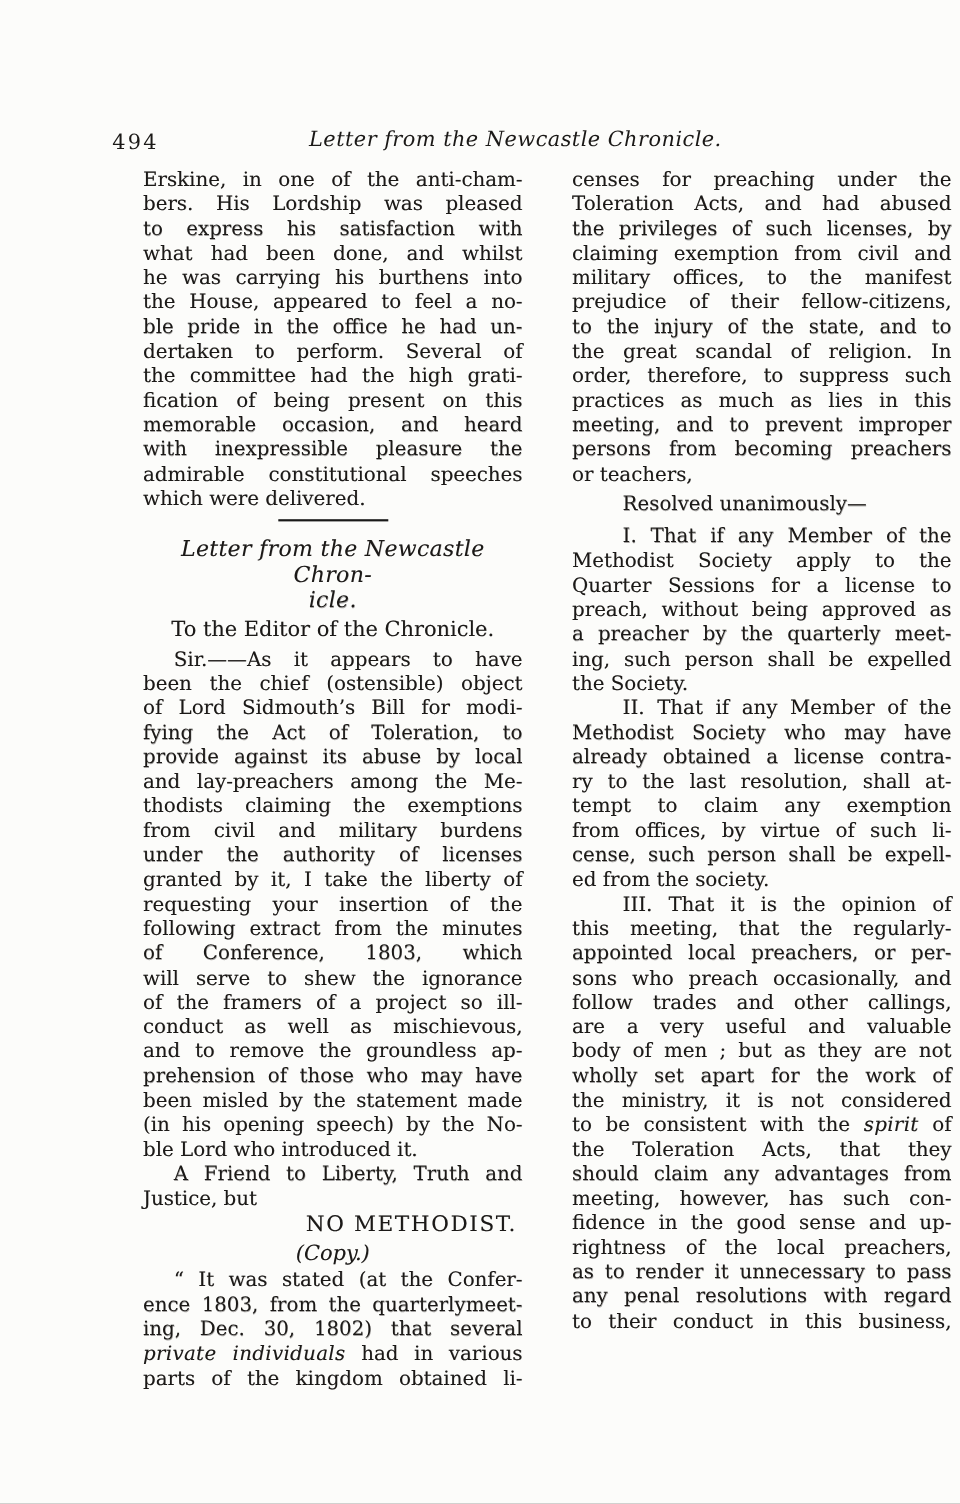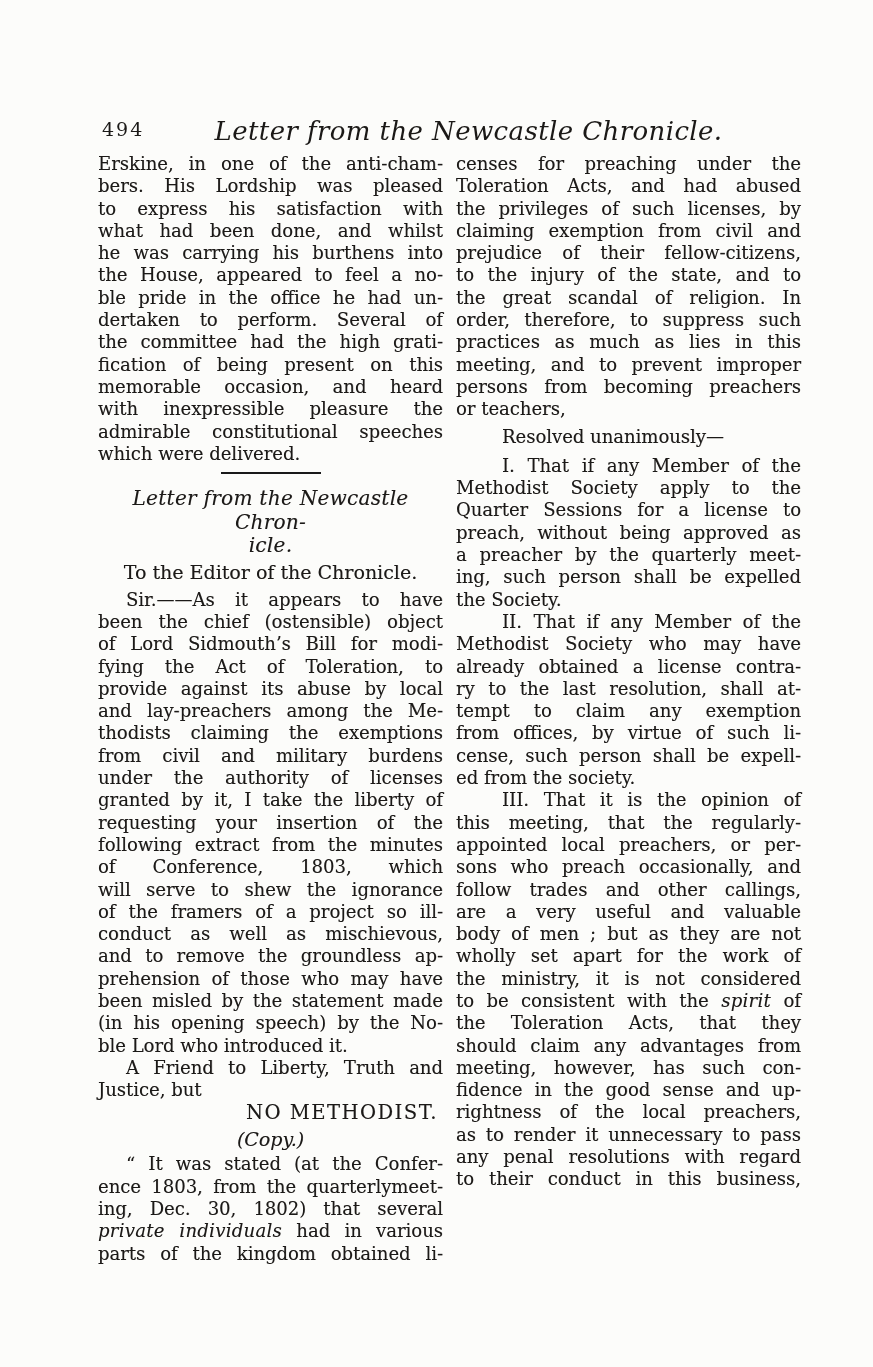--- a/index.html
+++ b/index.html
@@ -13,36 +13,37 @@
     color:#1b1917;
   }
   .header{position:relative;margin-top:116px;height:28px;}
   .pagenum{
     position:absolute;left:102px;top:2px;
     font-size:19px;letter-spacing:2px;
   }
   .runtitle{
     text-align:center;
     font-style:italic;
-    font-size:26px;
+    font-size:19px;
     padding-left:110px;padding-right:46px;
     letter-spacing:0.4px;
     margin-top:38px;
   }
   .content{
     display:flex;
     padding-left:98px;
     gap:13px;
     margin-top:9px;
   }
   .col{
     width:345px;flex:none;
     font-size:18px;
     line-height:22.3px;
     text-shadow:0.3px 0.3px 0 rgba(25,22,20,0.38);
+    margin-left:32px;
   }
   .line{min-height:22.3px;}
   .jl{text-align:justify;text-align-last:justify;}
   .nl{text-align:left;}
   .cl{text-align:center;text-align-last:center;}
   .rl{text-align:center;text-align-last:right;padding-right:5px;}
   .fi1{text-indent:28px;}
   .fi2{text-indent:46px;}
   .sec-head{font-style:italic;font-size:20px;line-height:23.5px;margin:1px 0 3px 0;letter-spacing:0.3px;}
   .address{font-size:19px;line-height:23px;margin:2px 0 5px 0;}
@@ -129,20 +130,21 @@
           <div class="line jl"><i>private individuals</i> had in various</div>
           <div class="line jl">parts of the kingdom obtained li-</div>
         </div>
       </div>
     <div class="col">
         <div class="para">
           <div class="line jl">censes for preaching under the</div>
           <div class="line jl">Toleration Acts, and had abused</div>
           <div class="line jl">the privileges of such licenses, by</div>
           <div class="line jl">claiming exemption from civil and</div>
+          <div class="line jl">military offices, to the manifest</div>
           <div class="line jl">prejudice of their fellow-citizens,</div>
           <div class="line jl">to the injury of the state, and to</div>
           <div class="line jl">the great scandal of religion.  In</div>
           <div class="line jl">order, therefore, to suppress such</div>
           <div class="line jl">practices as much as lies in this</div>
           <div class="line jl">meeting, and to prevent improper</div>
           <div class="line jl">persons from becoming preachers</div>
           <div class="line nl">or teachers,</div>
         </div>
         <div class="para intro">

